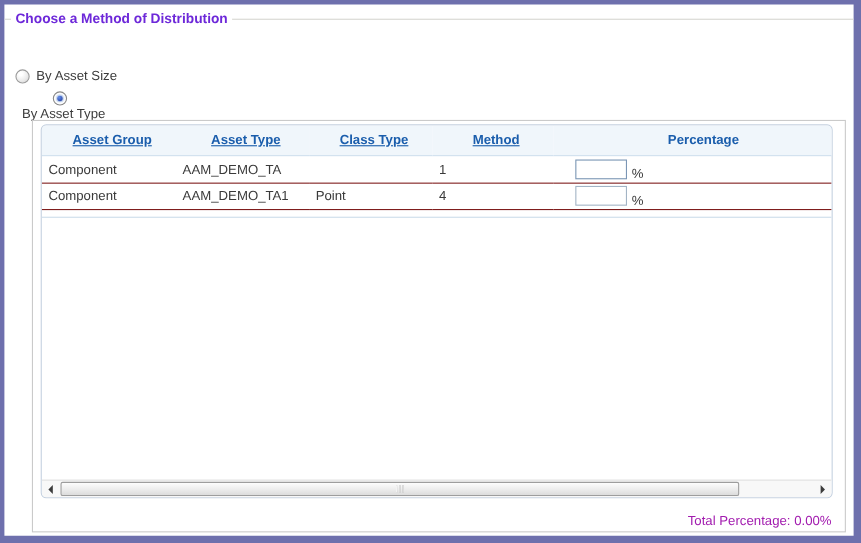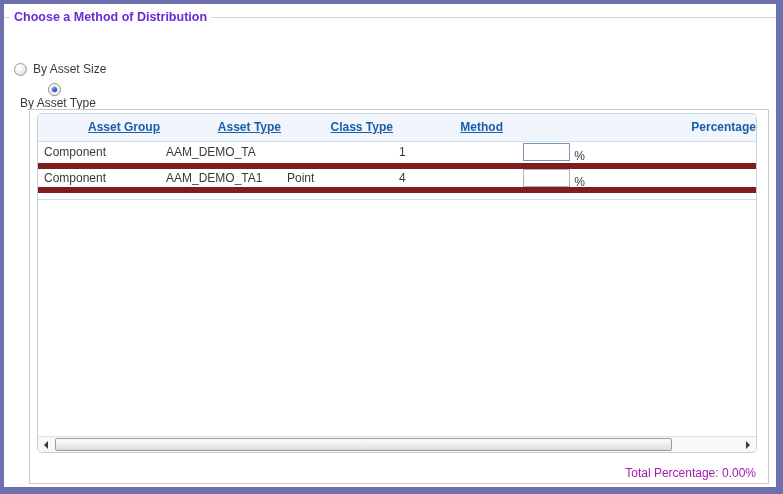--- a/index.html
+++ b/index.html
@@ -64,30 +64,30 @@
   }
   table.asset-table {
     border-collapse: collapse; table-layout: fixed;
     width: 100%;
   }
   table.asset-table col.c1 { width: 122px; }
   table.asset-table col.c2 { width: 121px; }
   table.asset-table col.c3 { width: 112px; }
   table.asset-table col.c4 { width: 110px; }
   th {
-    height: 27px; text-align: right; padding: 0 0 0 6px;
+    height: 27px; text-align: center; padding: 0 0 0 6px;
     background: #f0f6fb; border-bottom: 1px solid #cfdfee;
     color: #1a5dac; font-size: 12px; font-weight: bold;
     white-space: nowrap;
   }
   th.pct-col { padding-left: 20px; }
   .hlink { text-decoration: underline; cursor: pointer; }
   td {
     padding: 0 0 0 6px; color: #3a3a3a; font-size: 12px;
-    border-bottom: 6px solid #7f1d1d; white-space: nowrap;
+    border-bottom: 1px solid #7f1d1d; white-space: nowrap;
     vertical-align: middle;
   }
   tr.r1 td { height: 25px; }
   tr.r2 td { height: 24px; }
   td.pct-col { padding-left: 20px; }
   .pct-input {
     width: 47px; height: 18px; vertical-align: middle;
     border: 1px solid #a3b4c5; background: #fff;
     font-family: "Liberation Sans", sans-serif; font-size: 12px;
     padding: 0 2px; outline: none;

